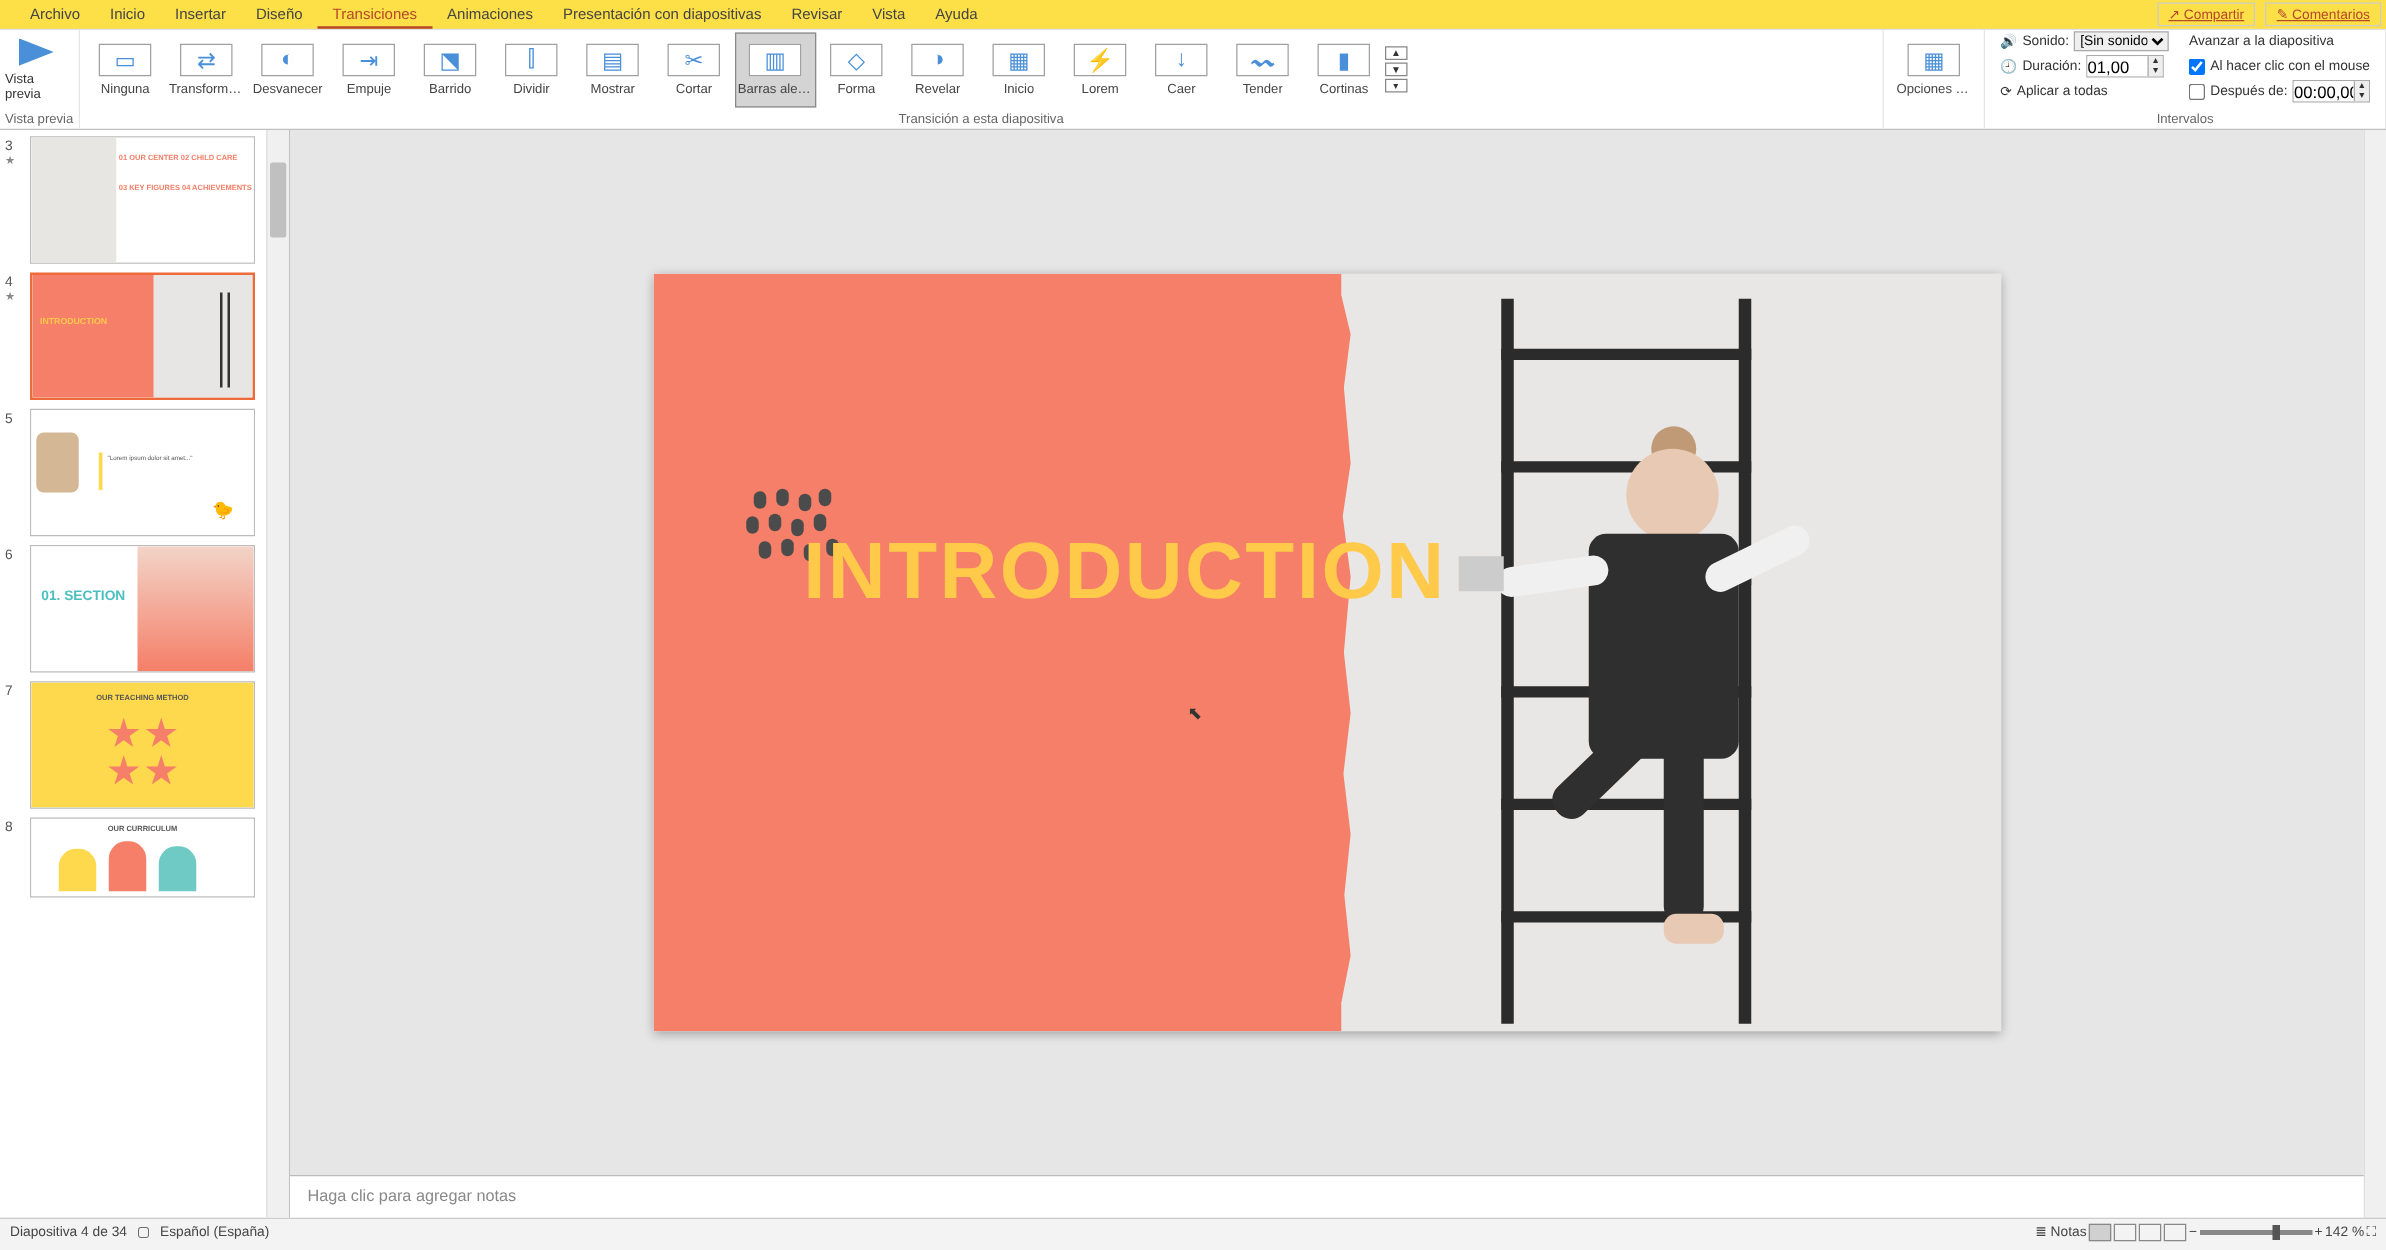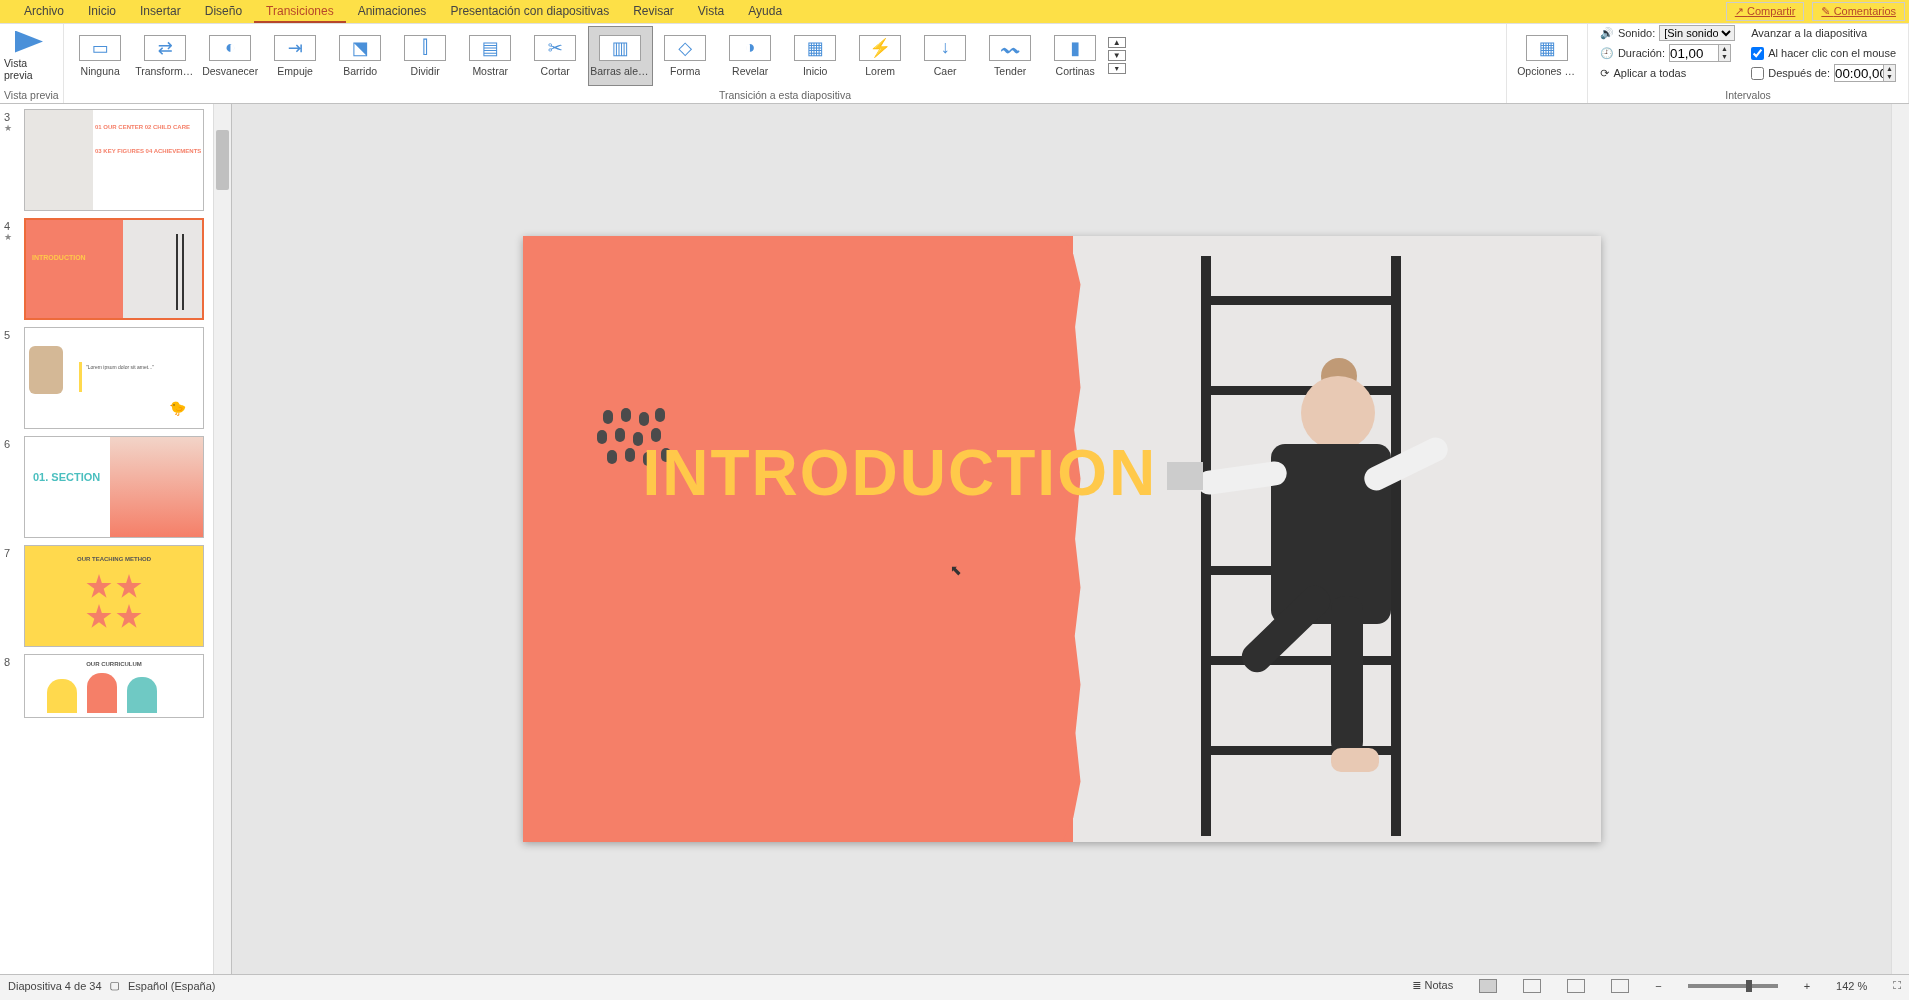--- a/index.html
+++ b/index.html
@@ -68,21 +68,21 @@
 .dots{ position:absolute; left:74px; top:172px; width:80px; height:70px;}
 .dots span{ position:absolute; width:10px;height:14px;background:#4b4b4b;border-radius:5px;}
 .slide h1{ position:absolute; left:120px; top:200px; font-size:64px; letter-spacing:2px; color:#ffc94a; font-weight:800;}
 .slide p{ position:absolute; left:120px; top:320px; width:380px; color:#fff; font-size:18px; line-height:1.5; }
 
 .notes{ height:34px; border-top:1px solid #bbb; background:#fff; padding:8px 14px; color:#888; font-size:13px;}
 .canvas-scroll{ width:18px; background:#f0f0f0; border-left:1px solid #ddd;}
 
 
 .status{ height:22px; background:#f3f3f3; border-top:1px solid #c0c0c0; display:flex; align-items:center; font-size:11px; padding:0 8px; color:#444;}
-.status .right{ margin-left:auto; display:flex; align-items:center; gap:26px;}
+.status .right{ margin-left:auto; display:flex; align-items:center; gap:2px;}
 .view-btn{ width:18px; height:14px; border:1px solid #888; cursor:pointer;}
 .zoom-slider{ width:90px; height:4px; background:#888; position:relative;}
 .zoom-slider .knob{ position:absolute; left:58px; top:-4px; width:6px; height:12px; background:#555;}
 
 
 .th-coral{position:absolute;left:0;top:0;bottom:0;width:55%;background:#f57f68;}
 .th-img{position:absolute;right:0;top:0;bottom:0;width:45%;background:#e8e6e5;}
 .th-yellow{position:absolute;inset:0;background:#ffd94d;}
 .th-white{position:absolute;inset:0;background:#fff;}
 .th-txt{position:absolute;left:6px;top:34px;font-size:7px;color:#ffc94a;font-weight:bold;}
@@ -365,20 +365,21 @@
             <span style="left:54px;top:20px"></span>
           <span style="left:10px;top:42px"></span>
             <span style="left:28px;top:40px"></span>
             <span style="left:46px;top:44px"></span>
             <span style="left:64px;top:40px"></span>
         </div>
         <h1>INTRODUCTION</h1>
       </div>
       <div style="position:absolute;left:718px;top:458px;font-size:14px;color:#333;">⬉</div>
     </div>
+    <div class="notes">Haga clic para agregar notas</div>
   </div>
 
   <div class="canvas-scroll"></div>
 </div>
 
 <div class="status">
   <span>Diapositiva 4 de 34</span>
   <span style="margin:0 8px">▢</span>
   <span>Español (España)</span>
   <div class="right">

